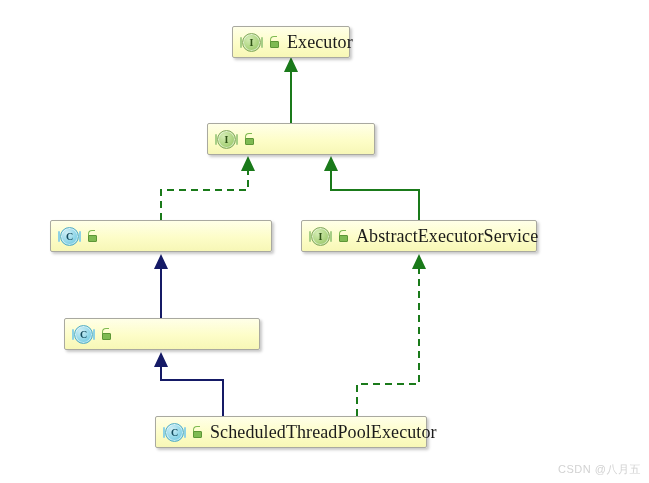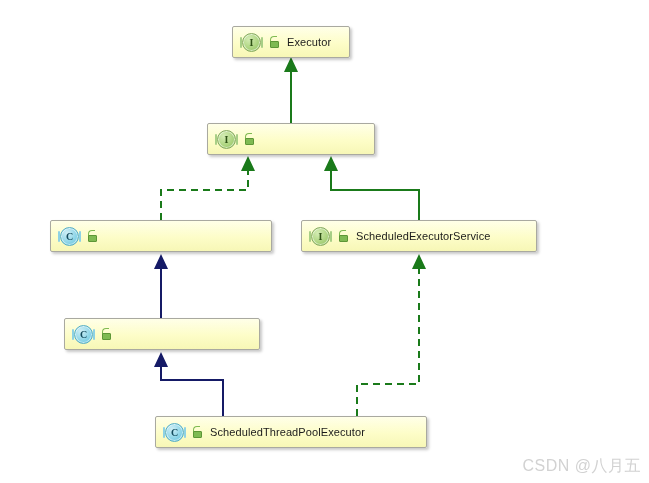--- a/index.html
+++ b/index.html
@@ -35,24 +35,25 @@
     padding: 0 12px 0 9px;
     background: linear-gradient(to bottom, #ffffe8 0%, #fdfdc8 55%, #f7f7b6 100%);
     border: 1px solid #a9a9a0;
     border-radius: 2px;
     box-shadow: 2px 2px 3px rgba(0,0,0,0.22);
     white-space: nowrap;
     z-index: 3;
   }
 
   .node .label {
-    font-size: 11px;
+    font-size: 18px;
     color: #1b1b1b;
     letter-spacing: 0.1px;
     margin-left: 7px;
+    font-family: Liberation Serif, serif;
   }
 
   
   .badge {
     position: relative;
     width: 17px;
     height: 17px;
     border-radius: 50%;
     flex: 0 0 auto;
     display: flex;
@@ -116,21 +117,21 @@
     border-bottom: none;
     border-right: none;
     border-radius: 4px 0 0 0;
     box-sizing: border-box;
   }
 
   #watermark {
     position: absolute;
     right: 8px;
     bottom: 6px;
-    font-size: 16px;
+    font-size: 11px;
     color: #d2d2d2;
     letter-spacing: 0.5px;
     user-select: none;
   }
 </style>
 </head>
 <body>
 
 <div id="canvas">
 
@@ -197,21 +198,21 @@
         <span class="body"></span>
     </span>
   </div>
 
   <div class="node" style="left:301px; top:220px; width:236px;">
     <span class="badge iface">I</span>
     <span class="lock">
       <span class="shackle"></span>
         <span class="body"></span>
     </span>
-    <span class="label">ScheduledExecutorService</span>
+    <span class="label">AbstractExecutorService</span>
   </div>
 
   <div class="node" style="left:64px; top:318px; width:196px;">
     <span class="badge cls">C</span>
     <span class="lock">
       <span class="shackle"></span>
         <span class="body"></span>
     </span>
   </div>
 

